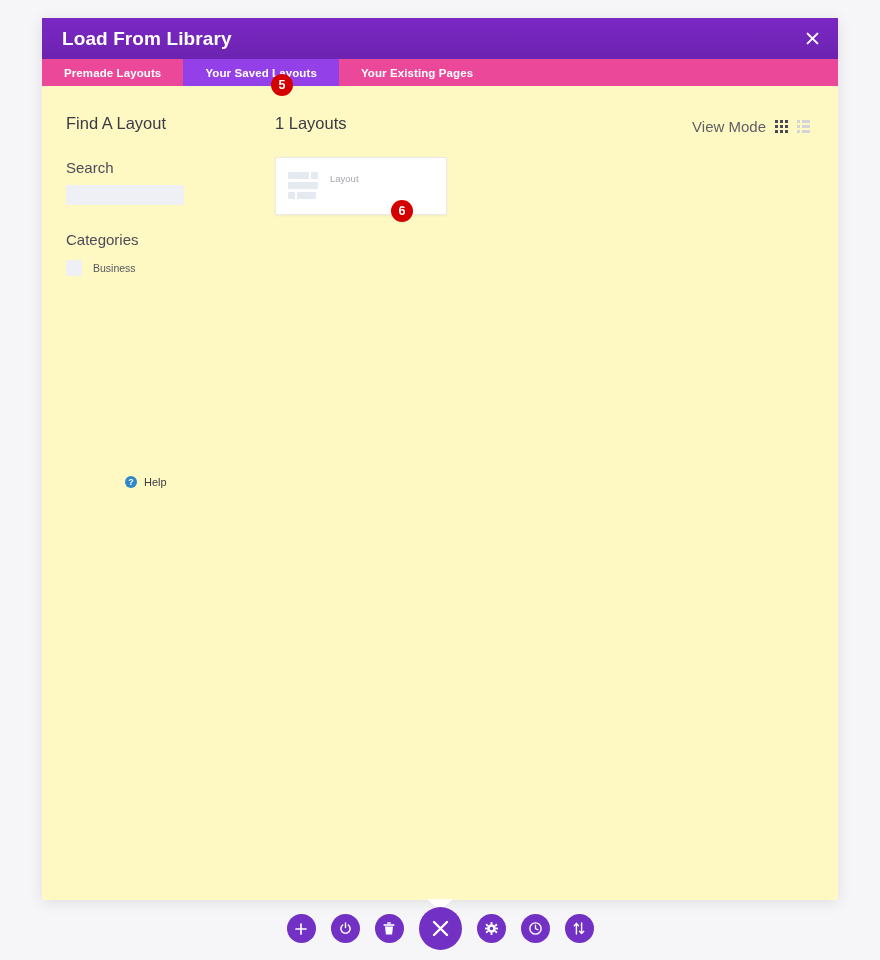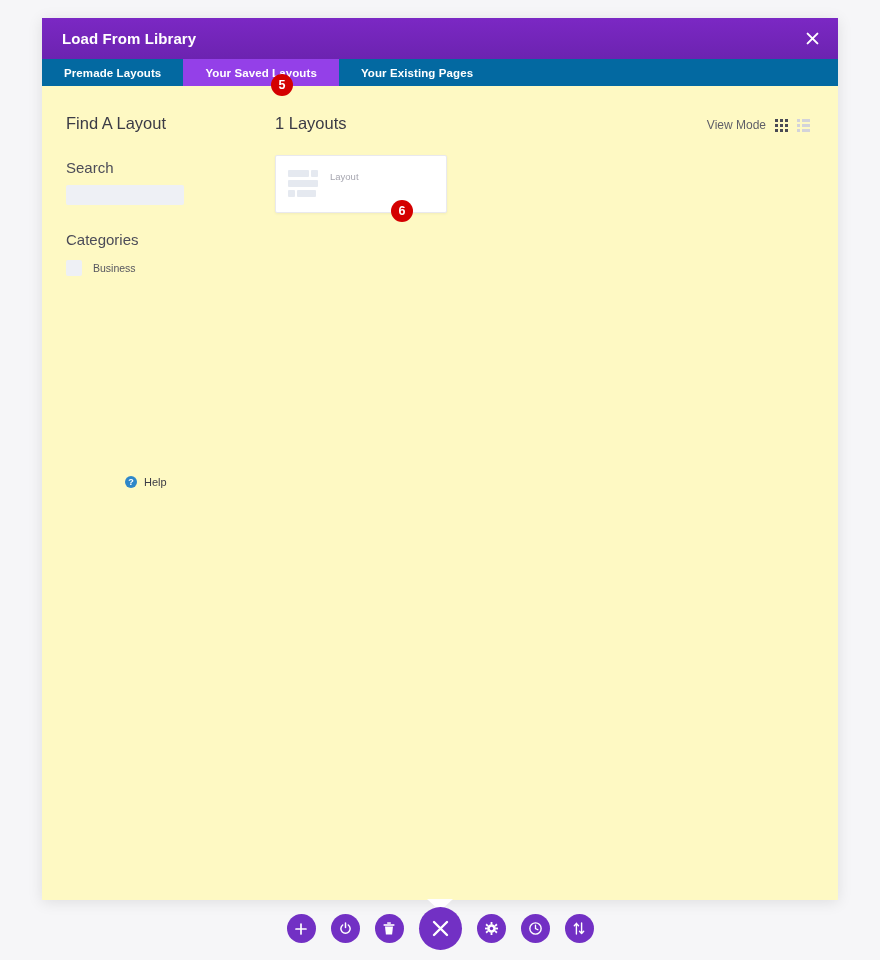--- a/index.html
+++ b/index.html
@@ -32,42 +32,42 @@
   .modal-titlebar {
     height: 41px;
     background: linear-gradient(to bottom, #7b28c4 0%, #6c23b0 100%);
     display: flex;
     align-items: center;
     padding: 0 18px 0 20px;
     position: relative;
   }
   .modal-title {
     color: #ffffff;
-    font-size: 15px;
+    font-size: 19px;
     font-weight: bold;
     letter-spacing: 0.1px;
   }
   .close-icon-btn {
     position: absolute;
     right: 16px;
     top: 50%;
     transform: translateY(-50%);
     width: 20px;
     height: 20px;
     display: flex;
     align-items: center;
     justify-content: center;
     cursor: pointer;
   }
   .close-icon-btn svg { display: block; }
 
   
   .modal-tabs {
     height: 27px;
-    background: #0369a1;
+    background: #ec4899;
     display: flex;
     align-items: stretch;
     position: relative;
   }
   .tab {
     display: flex;
     align-items: center;
     padding: 0 22px;
     color: #ffffff;
     font-size: 11.5px;
@@ -186,21 +186,21 @@
     font-size: 16.5px;
     color: #3b3b46;
   }
   .viewmode-group {
     display: flex;
     align-items: center;
     gap: 9px;
     padding-top: 4px;
   }
   .viewmode-label {
-    font-size: 12px;
+    font-size: 15px;
     color: #5e5e68;
     text-align: center;
   }
   .vm-icon {
     cursor: pointer;
     display: block;
   }
 
   
   .card-area {

